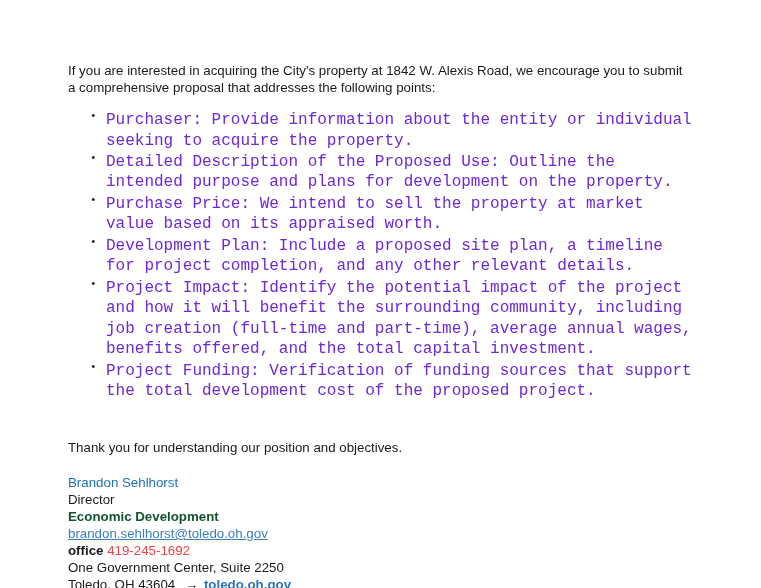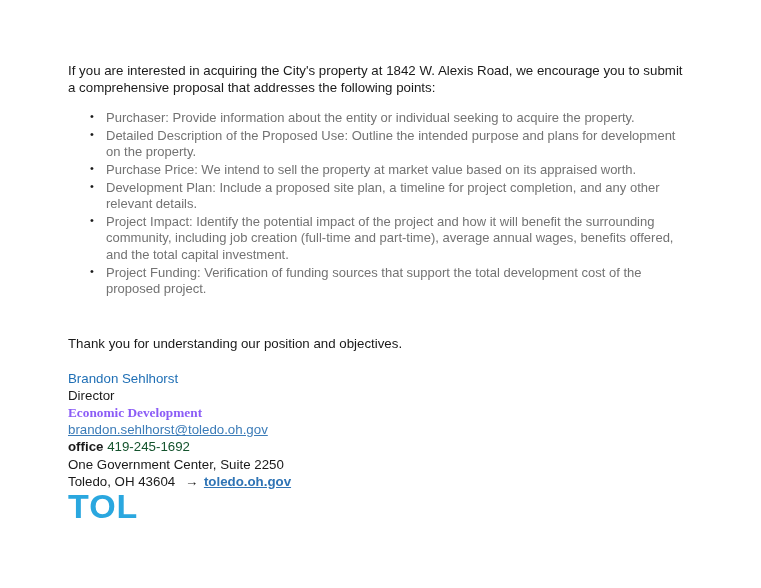--- a/index.html
+++ b/index.html
@@ -34,25 +34,26 @@
   }
   .spacer-sm { height: 14px; }
   .spacer-md { height: 18px; }
   ul.points {
     margin: 0;
     padding: 0 0 0 38px;
     list-style: none;
   }
   ul.points li {
     position: relative;
-    font-size: 13px;
+    font-size: 16px;
     line-height: 1.28;
-    color: #737373;
+    color: #6d28d9;
     margin-bottom: 1px;
     padding-left: 0;
+    font-family: Liberation Mono, monospace;
   }
   ul.points li::before {
     content: "\2022";
     position: absolute;
     left: -16px;
     top: -1px;
     font-size: 11px;
     color: #1a1a1a;
   }
   .sig {
@@ -61,33 +62,32 @@
     line-height: 1.29;
   }
   .sig .name {
     color: #1f6fb5;
     font-weight: normal;
   }
   .sig .role {
     color: #1a1a1a;
   }
   .sig .dept {
-    color: #8b5cf6;
+    color: #14532d;
     font-weight: bold;
-    font-family: Liberation Serif, serif;
   }
   .sig .email {
     color: #3c7cb8;
   }
   .sig .office-label {
     font-weight: bold;
     color: #1a1a1a;
   }
   .sig .office-num {
-    color: #14532d;
+    color: #ef4444;
   }
   .sig .addr {
     color: #1a1a1a;
   }
   .sig .citystate {
     color: #1a1a1a;
   }
   .sig .arrow {
     color: #1a1a1a;
     padding: 0 2px 0 6px;

